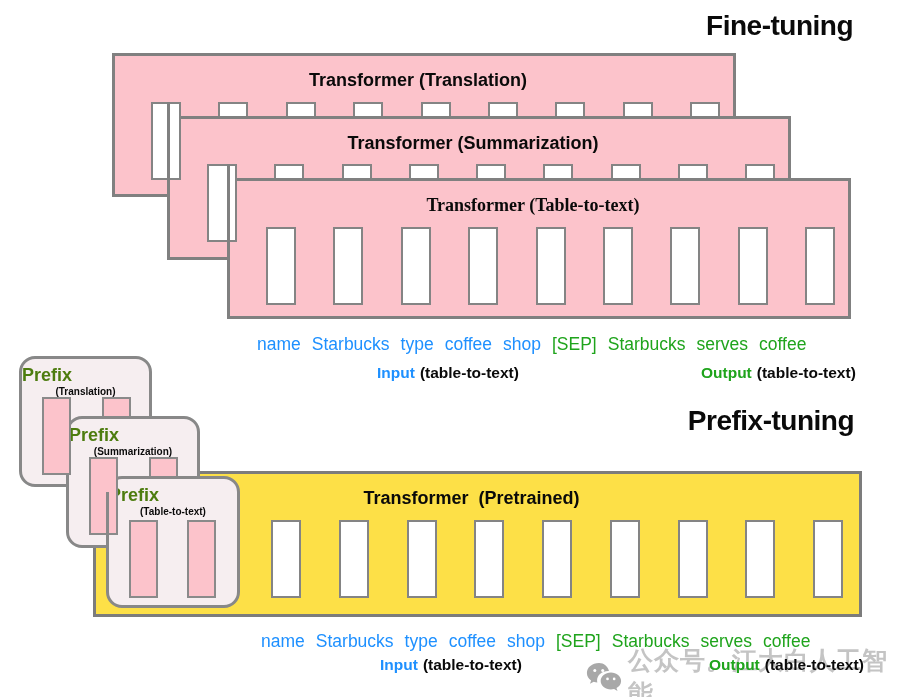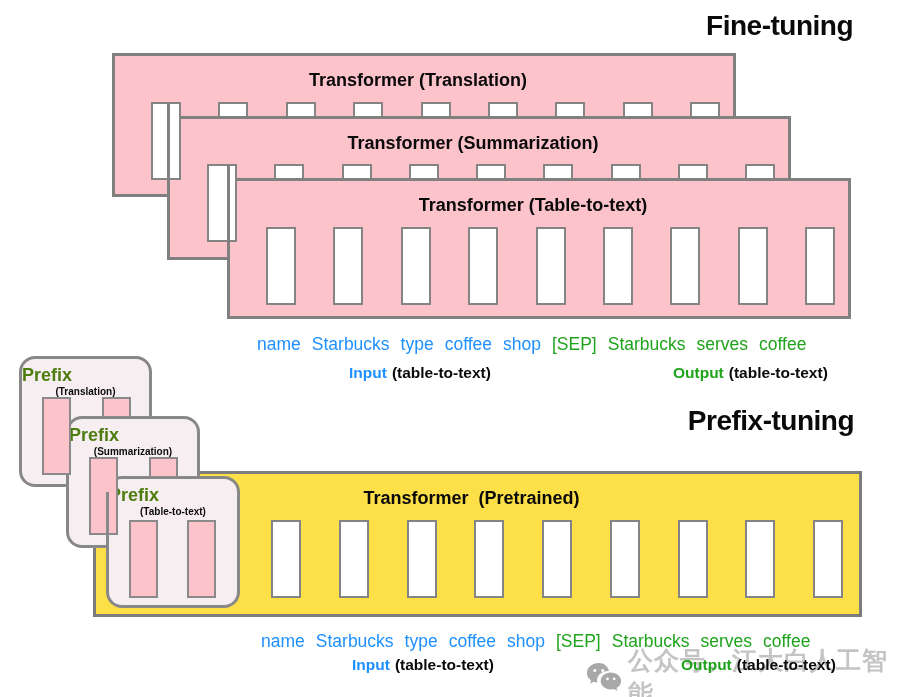--- a/index.html
+++ b/index.html
@@ -47,21 +47,21 @@
   }
   
   .tokenrow {
     position:absolute; display:flex; gap:11px; white-space:nowrap;
     font-size:17.5px; font-weight:normal; z-index:5;
   }
   .blue  { color:#1e90ff; }
   .green { color:#1fa41c; }
   .caption {
     position:absolute; display:flex; gap:5px; white-space:nowrap;
-    font-size:15.5px; font-weight:bold; color:#0a0a0a; z-index:5;
+    font-size:15.5px; font-weight:bold; color:#0a0a0a; z-index:5;margin-left:28px;
   }
   
   .watermark {
     position:absolute; z-index:4; display:flex; align-items:center; gap:6px;
     color:#c4c4c4; font-size:25px; font-weight:bold; letter-spacing:1px;
   }
   .wm-icon { width:36px; height:30px; flex:0 0 auto; }
 </style>
 </head>
 <body>
@@ -93,21 +93,21 @@
       <div class="slot"></div>
       <div class="slot"></div>
       <div class="slot"></div>
       <div class="slot"></div>
       <div class="slot"></div>
       <div class="slot"></div>
       <div class="slot"></div>
       <div class="slot"></div>
     </div>
 
-  <div class="tbox" style="left:227px; top:178px; width:624px; height:141px; z-index:3;">
+  <div class="tbox" style="left:227px; top:178px; width:624px; height:141px; z-index:3;font-family:Liberation Serif, serif;">
     <div class="tlabel">Transformer (Table-to-text)</div>
   </div>
   <div class="slotrow" style="left:266px; top:227px; width:569px; z-index:3;">
       <div class="slot"></div>
       <div class="slot"></div>
       <div class="slot"></div>
       <div class="slot"></div>
       <div class="slot"></div>
       <div class="slot"></div>
       <div class="slot"></div>

